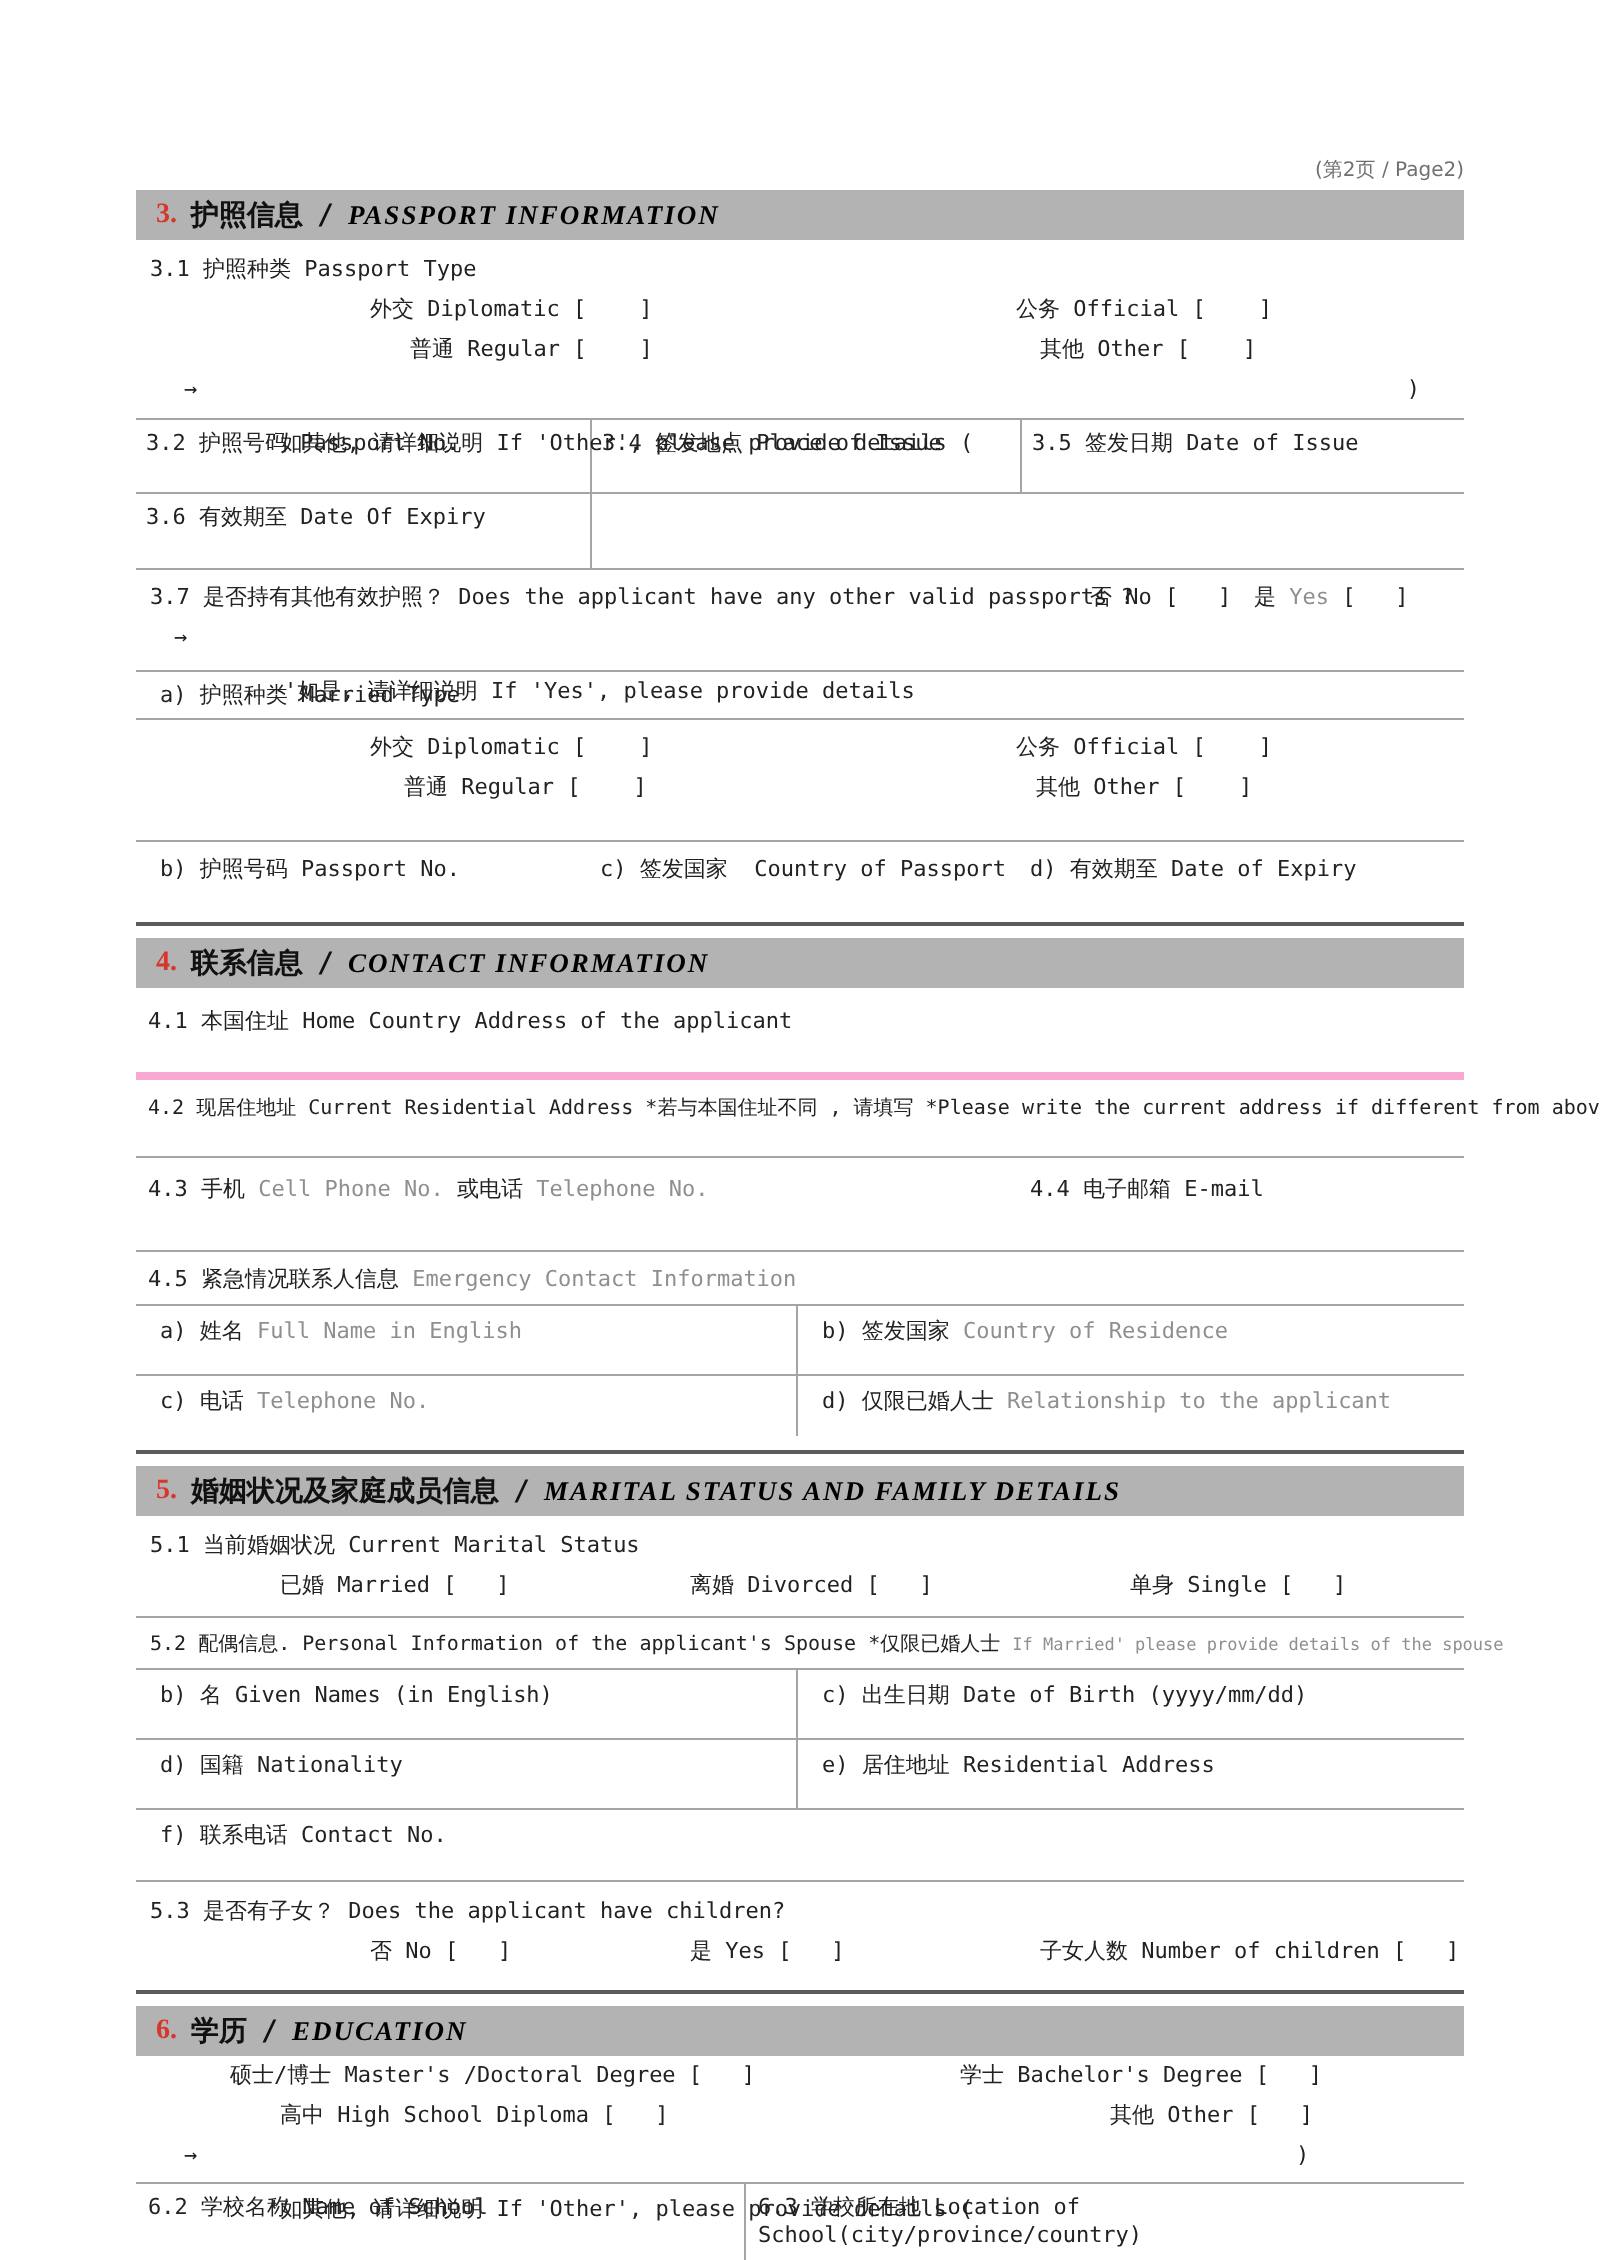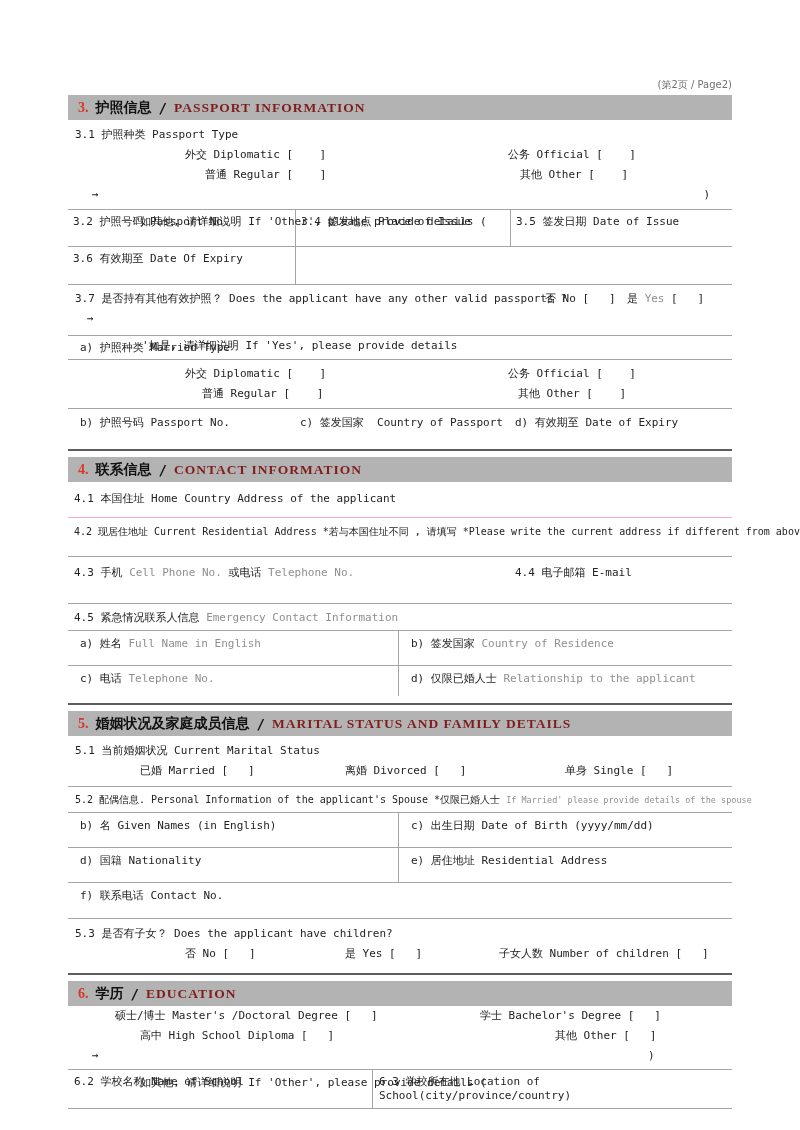--- a/index.html
+++ b/index.html
@@ -9,21 +9,21 @@
   .content{position:absolute;left:68px;top:78px;width:664px;}
 
   .pageno{text-align:right;color:#707070;font-size:10px;margin-bottom:3px;
           font-family:"DejaVu Sans",sans-serif;}
 
   
   .bar{background:#b3b3b3;height:25px;display:flex;align-items:center;padding-left:10px;}
   .bar .num{color:#d8362a;font-weight:bold;font-size:14px;font-family:"Liberation Serif",serif;margin-right:7px;}
   .bar .zh{font-weight:bold;font-size:14px;color:#111;font-family:"DejaVu Sans",sans-serif;}
   .bar .slash{font-weight:bold;font-size:14px;margin:0 7px;color:#111;}
-  .bar .en{font-weight:bold;font-size:13.5px;color:#7f1d1d;font-family:"Liberation Serif",serif;letter-spacing:1px;}
+  .bar .en{font-weight:bold;font-size:13.5px;color:#000000;font-family:"Liberation Serif",serif;letter-spacing:1px;font-style:italic;}
 
   .thick{border-top:2px solid #5c5c5c;margin-top:7px;margin-bottom:6px;}
 
   .qline{padding:7px 0 3px 7px;}
   .optrow{position:relative;height:18px;margin:2px 0;}
   .optrow .opt{position:absolute;top:0;white-space:pre;}
   .arrowline{position:relative;height:17px;padding-left:26px;margin-top:3px;white-space:pre;}
   .arrowline .arrow{position:absolute;left:24px;top:0;}
   .arrowline .atext{}
   .arrowline .close-r{position:absolute;right:22px;top:0;}
@@ -37,26 +37,26 @@
   .tbl3{display:grid;grid-template-columns:227px 215px 222px;border-top:1px solid #a5a5a5;border-bottom:1px solid #a5a5a5;margin-top:4px;}
   .tbl3 .cell{height:37px;padding:4px 4px 0 5px;box-sizing:border-box;}
   .tbl3 .cell:nth-child(3n+2),.tbl3 .cell:nth-child(3n){border-left:1px solid #a5a5a5;}
   .tbl3 .cell:nth-child(-n+3){border-bottom:1px solid #a5a5a5;}
 
   .block37{padding:6px 0 2px 7px;}
   .line37{position:relative;height:18px;}
   .line37 .optno{position:absolute;left:470px;top:0;white-space:pre;}
   .line37 .optyes{position:absolute;left:552px;top:0;white-space:pre;}
   .aline{border-top:1px solid #a5a5a5;border-bottom:1px solid #a5a5a5;padding:4px 0 4px 12px;margin-top:4px;}
-  .bcd{position:relative;border-top:1px solid #a5a5a5;height:33px;margin-top:4px;}
+  .bcd{position:relative;border-top:1px solid #a5a5a5;height:33px;margin-top:16px;}
   .bcd span{position:absolute;top:6px;white-space:pre;}
   .bcd .b{left:12px;} .bcd .c{left:232px;} .bcd .d{left:447px;}
 
   
-  .f41{border-bottom:1px solid #f9a8d4;height:36px;padding:9px 0 0 6px;box-sizing:border-box;}
+  .f41{border-bottom:4px solid #f9a8d4;height:46px;padding:9px 0 0 6px;box-sizing:border-box;}
   .f42{border-bottom:1px solid #a5a5a5;height:39px;padding:7px 0 0 6px;box-sizing:border-box;
        font-size:10px;white-space:nowrap;}
   .f4344{position:relative;border-bottom:1px solid #a5a5a5;height:46px;}
   .f4344 .l{position:absolute;left:6px;top:8px;white-space:pre;}
   .f4344 .r{position:absolute;left:447px;top:8px;white-space:pre;}
   .f45h{padding:6px 0 3px 6px;}
   .tbl2{display:grid;grid-template-columns:330px 334px;border-top:1px solid #a5a5a5;margin-top:2px;}
   .tbl2 .cell{padding:5px 4px 0 12px;box-sizing:border-box;}
   .tbl2 .cell:nth-child(2n){border-left:1px solid #a5a5a5;}
   .tbl2 .cell:nth-child(-n+2){border-bottom:1px solid #a5a5a5;height:35px;}
@@ -194,21 +194,21 @@
       <div class="cell">c) 出生日期 Date of Birth (yyyy/mm/dd)</div>
       <div class="cell">d) 国籍 Nationality</div>
       <div class="cell">e) 居住地址 Residential Address</div>
       <div class="cell">f) 联系电话 Contact No.</div>
     </div>
 
     <div class="qline">5.3 是否有子女？ Does the applicant have children?</div>
     <div class="optrow" style="height:20px">
       <span class="opt" style="left:117px">否 No [&nbsp;&nbsp;&nbsp;]</span>
       <span class="opt" style="left:277px">是 Yes [&nbsp;&nbsp;&nbsp;]</span>
-      <span class="opt" style="left:431px">子女人数 Number of children [&nbsp;&nbsp;&nbsp;]</span>
+      <span class="opt" style="left:452px">子女人数 Number of children [&nbsp;&nbsp;&nbsp;]</span>
     </div>
 
     <div class="thick"></div>
     <div class="bar">
       <span class="num">6.</span>
       <span class="zh">学历</span>
       <span class="slash">/</span>
       <span class="en">EDUCATION</span>
     </div>
 

